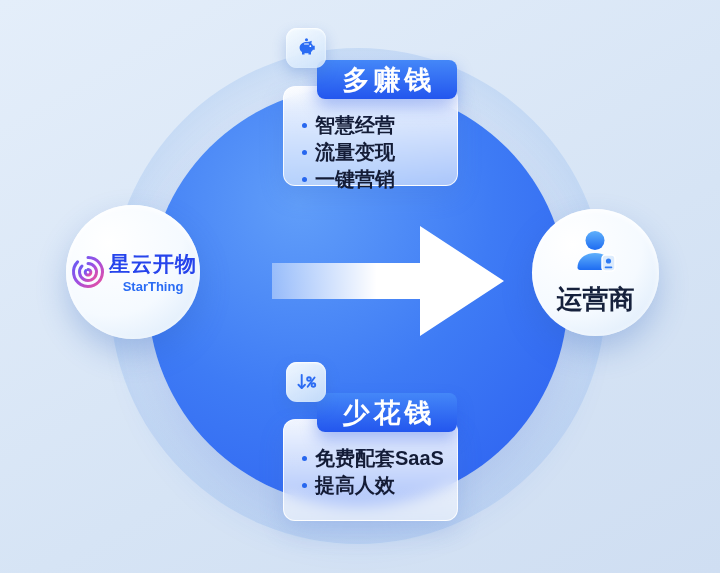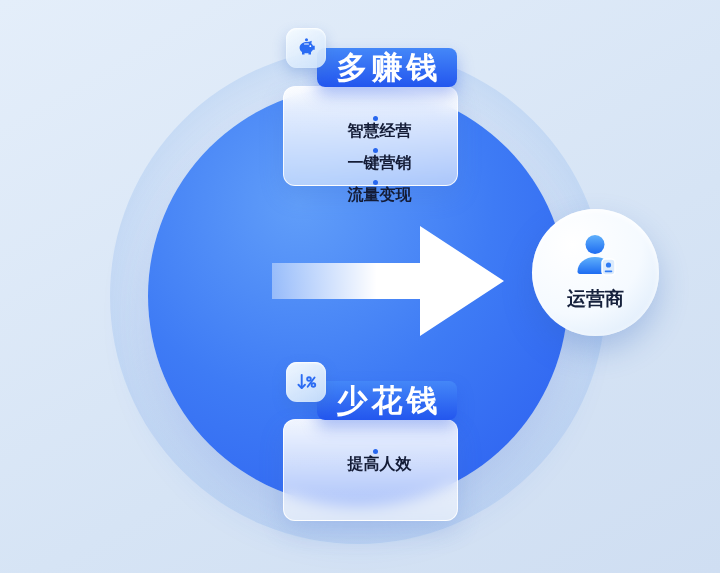--- a/index.html
+++ b/index.html
@@ -25,72 +25,94 @@
     background:radial-gradient(circle at 32% 28%, #ffffff 0%, #f5faff 55%, #e0edfb 85%, #d2e4f8 100%);
     box-shadow:0 14px 30px rgba(52,101,190,0.28), inset 0 2px 6px rgba(255,255,255,0.95);
     display:flex;align-items:center;justify-content:center;
   }
   .bubble.left{left:66px;top:205px;width:134px;height:134px;}
   .bubble.right{left:532px;top:209px;width:127px;height:127px;flex-direction:column;gap:1px;}
   .logo{display:flex;align-items:center;}
   .brand-col{display:flex;flex-direction:column;align-items:center;margin-left:2px;}
   .brand-cn{font-size:21px;font-weight:bold;color:#2644ec;letter-spacing:1px;white-space:nowrap;}
   .brand-en{font-size:13px;font-weight:bold;color:#2a6cf4;margin-top:1px;}
-  .operator-label{font-size:19px;font-weight:bold;color:#16213c;margin-top:4px;}
+  .operator-label{font-size:26px;font-weight:bold;color:#16213c;margin-top:4px;}
   
   .tile{
     position:absolute;width:40px;height:40px;border-radius:11px;z-index:5;
     background:linear-gradient(150deg, rgba(246,251,255,0.97), rgba(204,226,250,0.92));
     box-shadow:0 6px 14px rgba(60,110,200,0.28), inset 0 1px 2px #fff;
     display:flex;align-items:center;justify-content:center;
   }
   .tile.top{left:286px;top:28px;}
   .tile.bottom{left:286px;top:362px;}
   
   .badge{
     position:absolute;width:140px;height:39px;border-radius:8px;z-index:4;
     background:linear-gradient(180deg,#4487f8,#2356ee);
     box-shadow:0 8px 16px rgba(38,86,230,0.35);
     display:flex;align-items:center;justify-content:center;
-    color:#ffffff;font-size:31px;font-weight:bold;letter-spacing:4px;padding-left:4px;box-sizing:border-box;
+    color:#ffffff;font-size:27px;font-weight:bold;letter-spacing:4px;padding-left:4px;box-sizing:border-box;margin-top:12px;
   }
   .badge.top{left:317px;top:48px;}
   .badge.bottom{left:317px;top:381px;text-align:right;}
   
   .card{
     position:absolute;width:175px;border-radius:12px;z-index:3;
     background:linear-gradient(180deg, rgba(255,255,255,0.93) 0%, rgba(255,255,255,0.55) 100%);
     border:1px solid rgba(255,255,255,0.85);
     backdrop-filter:blur(7px);-webkit-backdrop-filter:blur(7px);
     box-shadow:0 10px 24px rgba(70,115,205,0.18);
     padding:21px 0 10px 18px;box-sizing:border-box;
   }
   .card.top{left:283px;top:86px;height:100px;}
   .card.bottom{left:283px;top:419px;height:102px;}
-  .item{display:flex;align-items:center;margin:8px 0;font-size:16px;color:#141c36;font-weight:600;line-height:19px;white-space:nowrap;flex-direction:column;}
+  .item{display:flex;align-items:center;margin:8px 0;font-size:20px;color:#141c36;font-weight:600;line-height:19px;white-space:nowrap;}
   .dot{width:5px;height:5px;border-radius:50%;background:#2767ef;margin-right:8px;flex:0 0 auto;}
 </style>
 </head>
 <body>
 
 <div class="stage">
 
   <div class="halo"></div>
   <div class="big-circle"></div>
 
   <svg class="arrow-svg" width="270" height="140" viewBox="0 0 270 140">
     <defs>
       <linearGradient id="arrowGrad" x1="0" y1="0" x2="1" y2="0">
         <stop offset="0" stop-color="#ffffff" stop-opacity="0.4"></stop>
         <stop offset="0.45" stop-color="#ffffff" stop-opacity="1"></stop>
       </linearGradient>
     </defs>
     <polygon points="22,53 170,53 170,16 254,71 170,126 170,89 22,89" fill="url(#arrowGrad)"></polygon>
   </svg>
 
+  <div class="bubble left">
+    <div class="logo">
+      <svg width="38" height="38" viewBox="0 0 38 38">
+        <defs>
+          <linearGradient id="sg" x1="0" y1="0" x2="1" y2="1">
+            <stop offset="0" stop-color="#5f5bf7"></stop>
+            <stop offset="0.5" stop-color="#a14fe0"></stop>
+            <stop offset="1" stop-color="#ef4f9b"></stop>
+          </linearGradient>
+        </defs>
+        <g fill="none" stroke="url(#sg)" stroke-linecap="round">
+          <path d="M19 4.5A14.5 14.5 0 1 1 8.6 8.9" stroke-width="3"></path>
+          <path d="M19 10.5A8.5 8.5 0 1 1 13 13" stroke-width="3"></path>
+          <path d="M19 16.5A2.8 2.8 0 1 1 16.8 17.6" stroke-width="3"></path>
+        </g>
+      </svg>
+      <div class="brand-col">
+        <span class="brand-cn">星云开物</span>
+        <span class="brand-en">StarThing</span>
+      </div>
+    </div>
+  </div>
 
   <div class="bubble right">
     <svg width="54" height="48" viewBox="0 0 54 48">
       <defs>
         <linearGradient id="pg" x1="0" y1="0" x2="0" y2="1">
           <stop offset="0" stop-color="#5fb0fb"></stop>
           <stop offset="1" stop-color="#1e6cf2"></stop>
         </linearGradient>
       </defs>
       <circle cx="26" cy="11.5" r="9.5" fill="url(#pg)"></circle>
@@ -111,38 +133,42 @@
     </svg>
   </div>
   <div class="badge top">多赚钱</div>
   <div class="card top">
     <div class="item">
       <span class="dot"></span>
       <span>智慧经营</span>
     </div>
     <div class="item">
       <span class="dot"></span>
-      <span>一键营销</span>
+      <span>流量变现</span>
     </div>
     <div class="item">
       <span class="dot"></span>
-      <span>流量变现</span>
+      <span>一键营销</span>
     </div>
   </div>
 
   <div class="tile bottom">
     <svg width="23" height="23" viewBox="0 0 24 24" fill="none" stroke="#2b6cf3" stroke-width="2" stroke-linecap="round" stroke-linejoin="round">
       <path d="M7 4v13.5"></path>
       <path d="M3.6 14.4L7 17.8l3.4-3.4"></path>
       <path d="M13.2 16.4L20.4 6.8"></path>
       <circle cx="14.6" cy="8.4" r="1.9"></circle>
       <circle cx="19.2" cy="14.6" r="1.9"></circle>
     </svg>
   </div>
   <div class="badge bottom">少花钱</div>
   <div class="card bottom">
     <div class="item">
       <span class="dot"></span>
+      <span>免费配套SaaS</span>
+    </div>
+    <div class="item">
+      <span class="dot"></span>
       <span>提高人效</span>
     </div>
   </div>
 
 </div>
 
 </body></html>

